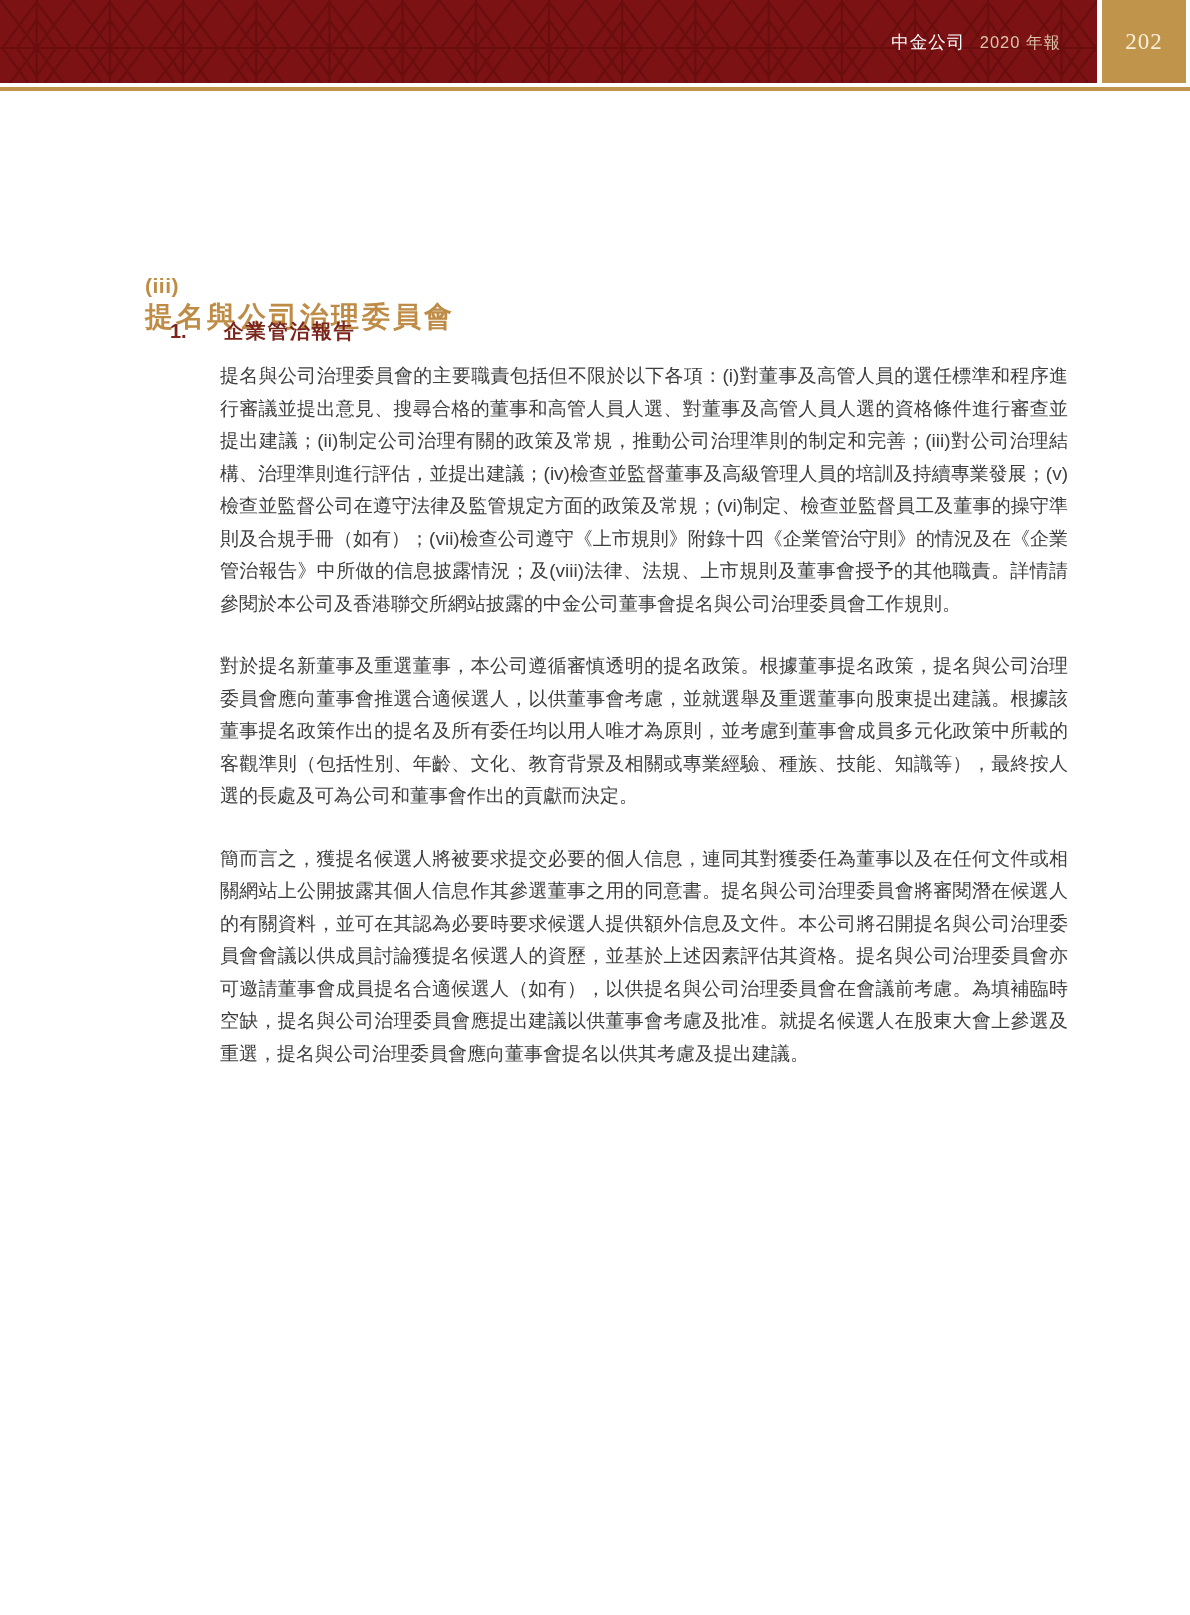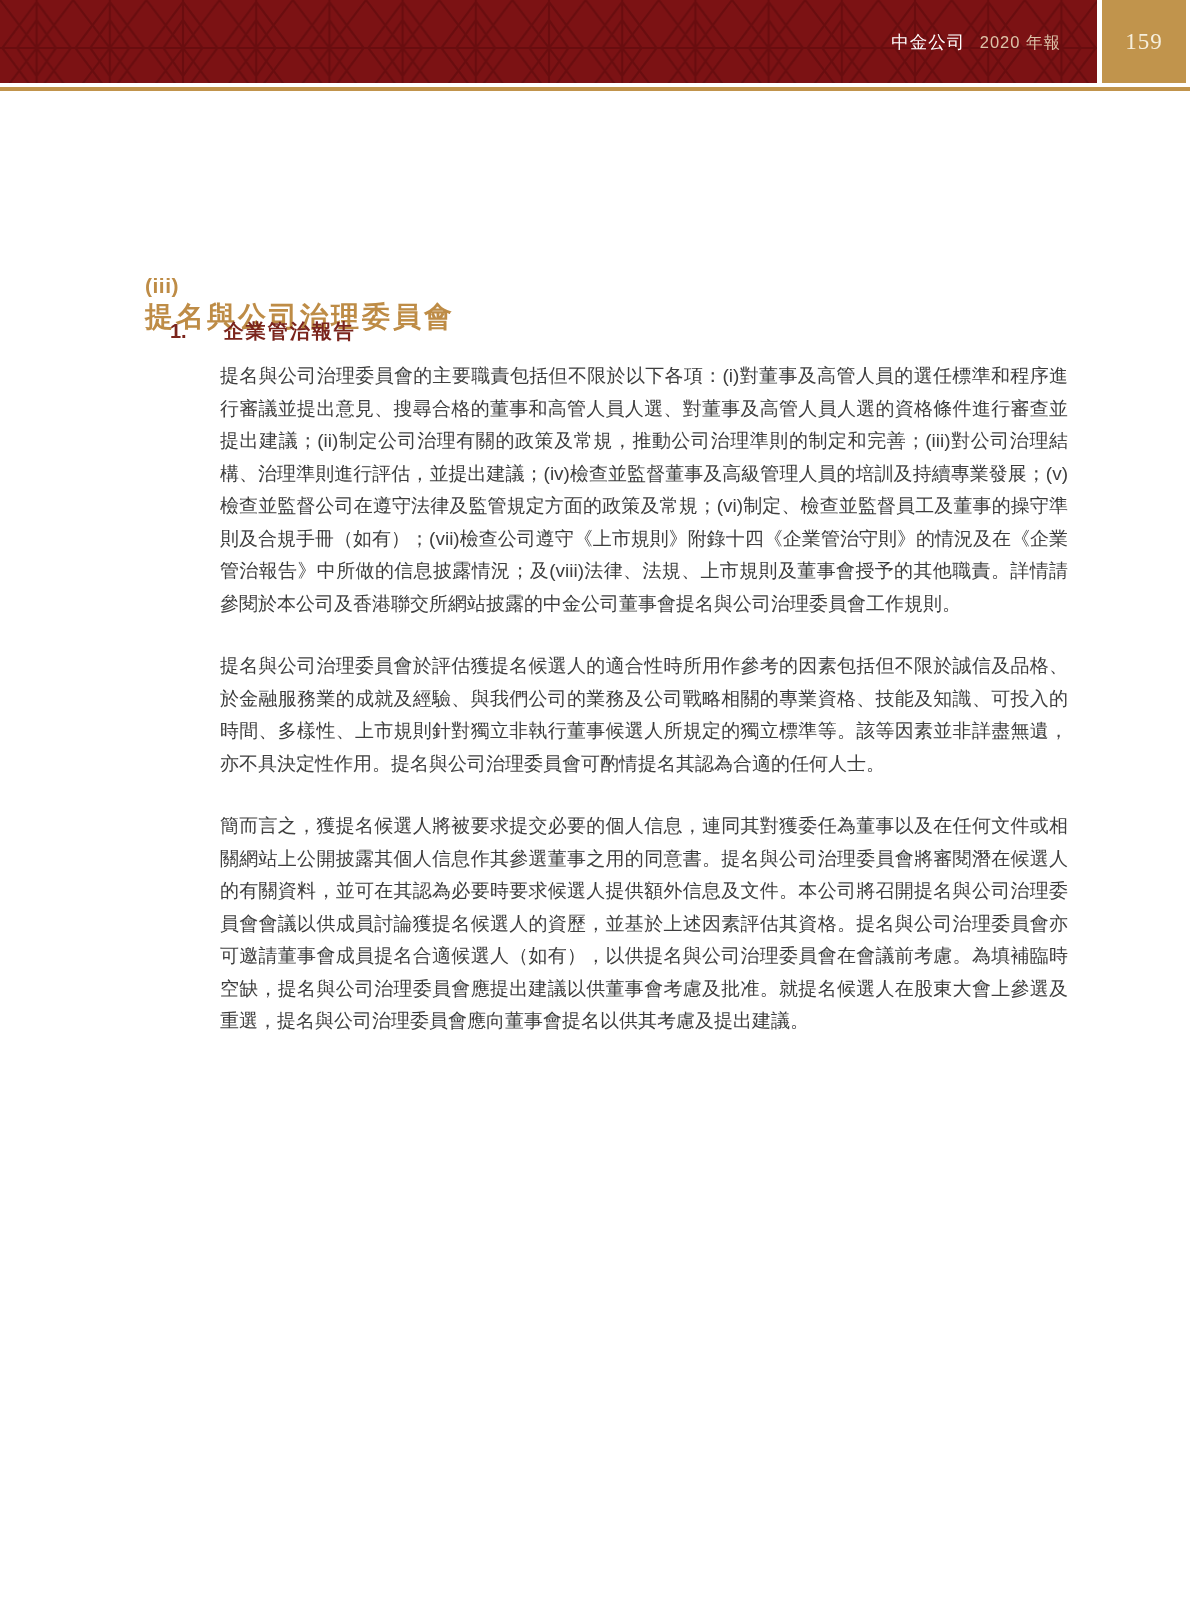--- a/index.html
+++ b/index.html
@@ -98,38 +98,38 @@
         </defs>
         <rect width="1097" height="83" fill="url(#asanoha)"></rect>
       </svg>
       <div class="brand-line">
         <span class="brand">中金公司</span>
         <span class="edition">2020 年報</span>
       </div>
     </div>
 
     <div class="page-num-box">
-      <span class="page-num">159</span>
+      <span class="page-num">202</span>
     </div>
 
     <div class="gold-rule"></div>
   </header>
 
   <main>
 
     <div class="h1-row">
       <span class="h1-marker">(iii)</span>
       <span class="h1-title">提名與公司治理委員會</span>
     </div>
 
     <div class="h2-row">
       <span class="h2-num">1.</span>
       <span class="h2-title">企業管治報告</span>
     </div>
 
     <div class="paragraphs">
       <p>提名與公司治理委員會的主要職責包括但不限於以下各項：(i)對董事及高管人員的選任標準和程序進行審議並提出意見、搜尋合格的董事和高管人員人選、對董事及高管人員人選的資格條件進行審查並提出建議；(ii)制定公司治理有關的政策及常規，推動公司治理準則的制定和完善；(iii)對公司治理結構、治理準則進行評估，並提出建議；(iv)檢查並監督董事及高級管理人員的培訓及持續專業發展；(v)檢查並監督公司在遵守法律及監管規定方面的政策及常規；(vi)制定、檢查並監督員工及董事的操守準則及合規手冊（如有）；(vii)檢查公司遵守《上市規則》附錄十四《企業管治守則》的情況及在《企業管治報告》中所做的信息披露情況；及(viii)法律、法規、上市規則及董事會授予的其他職責。詳情請參閱於本公司及香港聯交所網站披露的中金公司董事會提名與公司治理委員會工作規則。</p>
-      <p>提名與公司治理委員會於評估獲提名候選人的適合性時所用作參考的因素包括但不限於誠信及品格、於金融服務業的成就及經驗、與我們公司的業務及公司戰略相關的專業資格、技能及知識、可投入的時間、多樣性、上市規則針對獨立非執行董事候選人所規定的獨立標準等。該等因素並非詳盡無遺，亦不具決定性作用。提名與公司治理委員會可酌情提名其認為合適的任何人士。</p>
+      <p>對於提名新董事及重選董事，本公司遵循審慎透明的提名政策。根據董事提名政策，提名與公司治理委員會應向董事會推選合適候選人，以供董事會考慮，並就選舉及重選董事向股東提出建議。根據該董事提名政策作出的提名及所有委任均以用人唯才為原則，並考慮到董事會成員多元化政策中所載的客觀準則（包括性別、年齡、文化、教育背景及相關或專業經驗、種族、技能、知識等），最終按人選的長處及可為公司和董事會作出的貢獻而決定。</p>
       <p>簡而言之，獲提名候選人將被要求提交必要的個人信息，連同其對獲委任為董事以及在任何文件或相關網站上公開披露其個人信息作其參選董事之用的同意書。提名與公司治理委員會將審閱潛在候選人的有關資料，並可在其認為必要時要求候選人提供額外信息及文件。本公司將召開提名與公司治理委員會會議以供成員討論獲提名候選人的資歷，並基於上述因素評估其資格。提名與公司治理委員會亦可邀請董事會成員提名合適候選人（如有），以供提名與公司治理委員會在會議前考慮。為填補臨時空缺，提名與公司治理委員會應提出建議以供董事會考慮及批准。就提名候選人在股東大會上參選及重選，提名與公司治理委員會應向董事會提名以供其考慮及提出建議。</p>
     </div>
 
   </main>
 </div>
 
 </body></html>

